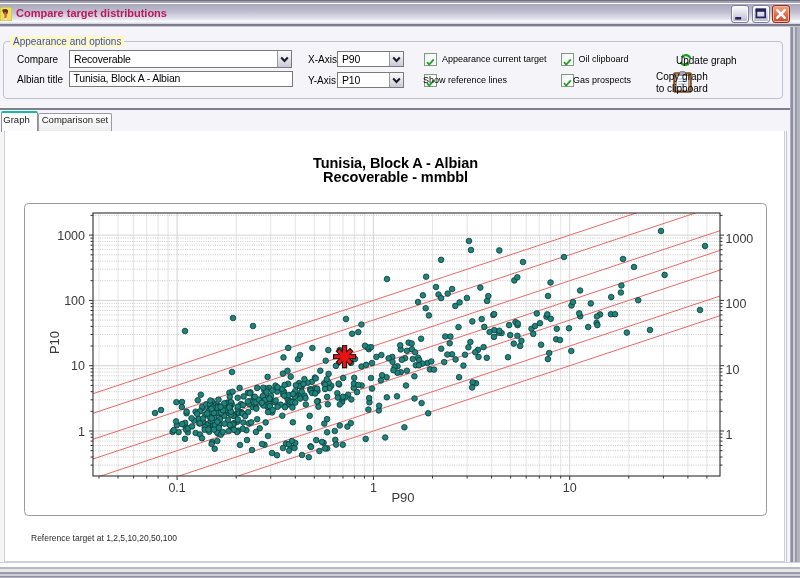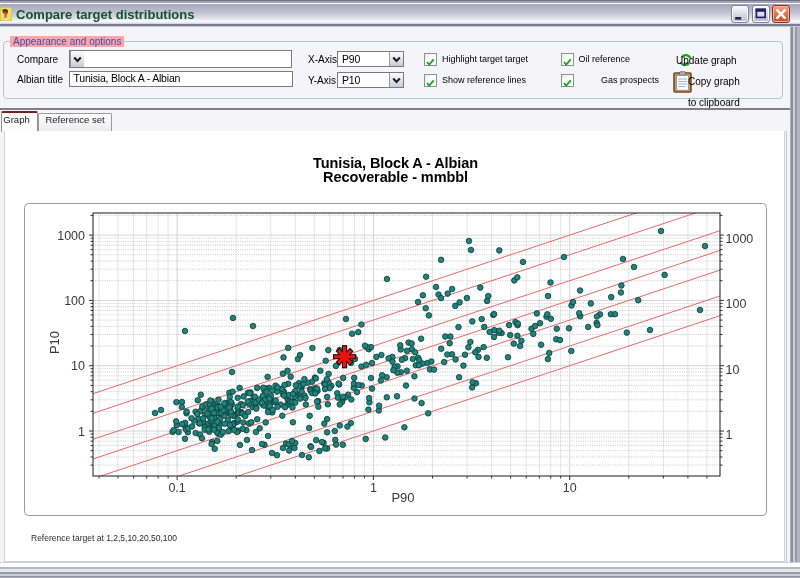--- a/index.html
+++ b/index.html
@@ -1,37 +1,37 @@
 <!DOCTYPE html>
 <html><head><meta charset="utf-8"><style>
 *{margin:0;padding:0;box-sizing:border-box}
 html,body{width:800px;height:578px;overflow:hidden}
 body{font-family:"Liberation Sans",sans-serif;position:relative;background:#f5f4f9}
 .abs{position:absolute}
 
 .titlebar{left:0;top:0;width:800px;height:27px;
  background:linear-gradient(#6f6f80 0px,#6f6f80 1px,#a2a2b4 1px,#a2a2b4 2.5px,#ffffff 3px,#ffffff 4px,#a9a9bd 4.5px,#bfbfd0 12px,#e4e4ee 19px,#fbfbfe 21.5px,#d8d8e2 23.5px,#7c7c90 24.5px,#7c7c90 26px,#c8c8d4 26.5px);}
 .wicon{left:0px;top:7px;width:12px;height:14px}
-.wtitle{left:16px;top:7px;font-size:13px;font-weight:bold;color:#14532d;letter-spacing:0px}
+.wtitle{left:16px;top:7px;font-size:11px;font-weight:bold;color:#be185d;letter-spacing:0px}
 .tbtn{top:5px;width:18px;height:18px;border-radius:3px;border:1px solid #7e7e9c;
  background:linear-gradient(#fbfbfd,#dcdce8 50%,#b9b9cf);box-shadow:inset 0 0 0 1px #fdfdff}
 .tbtn.close{background:linear-gradient(#f2a286,#e2714f 50%,#c44a2e);border-color:#8e3014;box-shadow:inset 0 0 0 1px #f5b79d}
 
 .toolbar{left:0;top:27px;width:793px;height:83px;background:#f5f4f9;border-bottom:2px solid #7e7e8c}
 .gbox{left:3px;top:41px;width:780px;height:58px;border:1px solid #bac3cf;border-radius:4px}
-.glabel{left:10px;top:35.5px;background:#fca5a5;padding:0 3px;font-size:10px;color:#3b4dbb}
+.glabel{left:10px;top:35.5px;background:#fef9c3;padding:0 3px;font-size:10px;color:#3b4dbb}
 .lbl{font-size:10px;color:#000}
 .combo{border:1px solid #7a7a7a;background:#fff;font-size:10.5px;letter-spacing:-0.2px;color:#000;display:flex;align-items:center}
 .combo .txt{flex:1;padding-left:4px;line-height:15px}
 .drop{width:14px;height:100%;border-left:1px solid #9a9a9a;background:linear-gradient(#fbfbfd,#e4e4ed 50%,#c9c9d8);display:flex;align-items:center;justify-content:center}
 .cb{width:13px;height:13px;border:1px solid #849889;background:linear-gradient(135deg,#e7ece9,#ffffff 45%,#ffffff)}
 .cbl{font-size:9px;color:#000}
 
 .tabrow{left:0;top:109px;width:793px;height:22px}
-.tab1{left:1px;top:1.5px;width:37px;height:21px;background:#fcfcfd;border:1px solid #8f8f9a;border-bottom:none;border-top:2px solid #7f1d1d;border-radius:2px 2px 0 0;font-size:9.5px;color:#1a1a1a;text-align:center;line-height:14px;padding-right:6px}
+.tab1{left:1px;top:1.5px;width:37px;height:21px;background:#fcfcfd;border:1px solid #8f8f9a;border-bottom:none;border-top:2px solid #14b8a6;border-radius:2px 2px 0 0;font-size:9.5px;color:#1a1a1a;text-align:center;line-height:14px;padding-right:6px}
 .tab2{left:38px;top:4px;width:74px;height:18px;background:linear-gradient(#ffffff,#ececf0);border:1px solid #9a9aa4;border-bottom:none;border-radius:2px 2px 0 0;font-size:9.5px;color:#1a1a1a;text-align:center;line-height:12.5px;white-space:nowrap;overflow:hidden}
 
 .page{left:4px;top:131px;width:781px;height:431px;background:#fff;border:1px solid #cfcfd8;border-top:none}
 .ctitle{left:0px;top:157px;width:791px;text-align:center;font-size:14.5px;font-weight:bold;color:#000;line-height:13.8px;letter-spacing:-0.1px}
 .refnote{left:31px;top:533px;font-size:8.5px;color:#2a2a2a}
 
 .vline{top:27px;height:551px;width:1px}
 .hline{left:0;width:800px;height:1px}
 </style></head><body>
 <div class="abs titlebar"></div>
@@ -51,20 +51,21 @@
     </svg></div>
 <div class="abs tbtn close" style="left:771.5px"><svg width="16" height="16" viewBox="0 0 16 16">
       <path d="M4.2 4.2 L11.8 11.8 M11.8 4.2 L4.2 11.8" stroke="#ffffff" stroke-width="2.5" stroke-linecap="round"></path>
     </svg></div>
 
 <div class="abs toolbar"></div>
 <div class="abs gbox"></div>
 <div class="abs glabel">Appearance and options</div>
 <div class="abs lbl" style="left:17px;top:54px">Compare</div>
 <div class="abs combo" style="left:69px;top:50px;width:223px;height:18px">
+    <div class="txt">Recoverable</div>
     <div class="drop">
       <svg width="9" height="7" viewBox="0 0 9 7">
         <path d="M1.2 1.5 L4.5 5 L7.8 1.5" fill="none" stroke="#1a1a1a" stroke-width="2"></path>
       </svg>
     </div>
   </div>
 <div class="abs lbl" style="left:17px;top:74px">Albian title</div>
 <div class="abs combo" style="left:68.5px;top:70.5px;width:224px;height:16.5px">
     <div class="txt">Tunisia, Block A - Albian</div>
   </div>
@@ -82,56 +83,56 @@
     <div class="txt">P10</div>
     <div class="drop">
       <svg width="9" height="7" viewBox="0 0 9 7">
         <path d="M1.2 1.5 L4.5 5 L7.8 1.5" fill="none" stroke="#1a1a1a" stroke-width="2"></path>
       </svg>
     </div>
   </div>
 <div class="abs cb" style="left:423.5px;top:52.5px"><svg width="11" height="11" viewBox="0 0 11 11">
       <path d="M2 5.2 L4.2 7.6 L8.8 2.4" fill="none" stroke="#21a32a" stroke-width="1.9"></path>
     </svg></div>
-<div class="abs cbl" style="left:442px;top:54px">Highlight target target</div>
+<div class="abs cbl" style="left:442px;top:54px">Appearance current target</div>
 <div class="abs cb" style="left:423.5px;top:73.5px"><svg width="11" height="11" viewBox="0 0 11 11">
       <path d="M2 5.2 L4.2 7.6 L8.8 2.4" fill="none" stroke="#21a32a" stroke-width="1.9"></path>
     </svg></div>
-<div class="abs cbl" style="left:442px;top:75px">Show reference lines</div>
+<div class="abs cbl" style="left:423px;top:75px">Show reference lines</div>
 <div class="abs cb" style="left:561px;top:52.5px"><svg width="11" height="11" viewBox="0 0 11 11">
       <path d="M2 5.2 L4.2 7.6 L8.8 2.4" fill="none" stroke="#21a32a" stroke-width="1.9"></path>
     </svg></div>
-<div class="abs cbl" style="left:578.5px;top:54px">Oil reference</div>
+<div class="abs cbl" style="left:578.5px;top:54px">Oil clipboard</div>
 <div class="abs cb" style="left:561px;top:73.5px"><svg width="11" height="11" viewBox="0 0 11 11">
       <path d="M2 5.2 L4.2 7.6 L8.8 2.4" fill="none" stroke="#21a32a" stroke-width="1.9"></path>
     </svg></div>
-<div class="abs cbl" style="left:601px;top:75px">Gas prospects</div>
+<div class="abs cbl" style="left:573px;top:75px">Gas prospects</div>
 <svg class="abs" style="left:679px;top:53px" width="13" height="14" viewBox="0 0 13 14">
     <path d="M11.2 5.2 A4.6 4.6 0 0 0 3 4.1" fill="none" stroke="#17a017" stroke-width="2.2"></path>
     <path d="M3.6 1.2 L3 4.4 L6.2 4.9 Z" fill="#17a017"></path>
     <path d="M1.8 8.8 A4.6 4.6 0 0 0 10 9.9" fill="none" stroke="#17a017" stroke-width="2.2"></path>
     <path d="M9.4 12.8 L10 9.6 L6.8 9.1 Z" fill="#17a017"></path>
   </svg>
 <div class="abs lbl" style="left:676px;top:55px">Update graph</div>
 <svg class="abs" style="left:673px;top:71px" width="21" height="22" viewBox="0 0 21 22">
     <rect x="1" y="2" width="17" height="19" rx="1" fill="#c8986a" stroke="#7a4a20" stroke-width="1.6"></rect>
     <rect x="6.5" y="0.8" width="6" height="3.4" rx="1" fill="#b0b4bc" stroke="#555" stroke-width="0.8"></rect>
     <rect x="3.6" y="4.6" width="11.8" height="14.6" fill="#f8fafc" stroke="#888" stroke-width="0.7"></rect>
     <g stroke="#9fb6d6" stroke-width="1">
       <line x1="5.2" y1="8" x2="14" y2="8"></line>
       <line x1="5.2" y1="10.5" x2="14" y2="10.5"></line>
       <line x1="5.2" y1="13" x2="14" y2="13"></line>
       <line x1="5.2" y1="15.5" x2="12" y2="15.5"></line>
     </g>
   </svg>
-<div class="abs lbl" style="left:688px;top:71px;line-height:21px">Copy graph<br>to clipboard</div>
+<div class="abs lbl" style="left:656px;top:71px;line-height:12px">Copy graph<br>to clipboard</div>
 
 <div class="abs tabrow">
     <div class="abs tab1">Graph</div>
-    <div class="abs tab2">Reference set</div>
+    <div class="abs tab2">Comparison set</div>
   </div>
 <div class="abs page"></div>
 <div class="abs ctitle">Tunisia, Block A - Albian<br>Recoverable - mmbbl</div>
 <svg width="743" height="313" viewBox="0 0 743 313" style="position:absolute;left:24px;top:203px">
 <defs>
       <clipPath id="pc">
         <rect x="69.0" y="10.0" width="627.0" height="263.0"></rect>
       </clipPath>
     </defs>
 <rect x="0.5" y="0.5" width="742" height="312" rx="4" fill="#ffffff" stroke="#9b9b9b"></rect>

